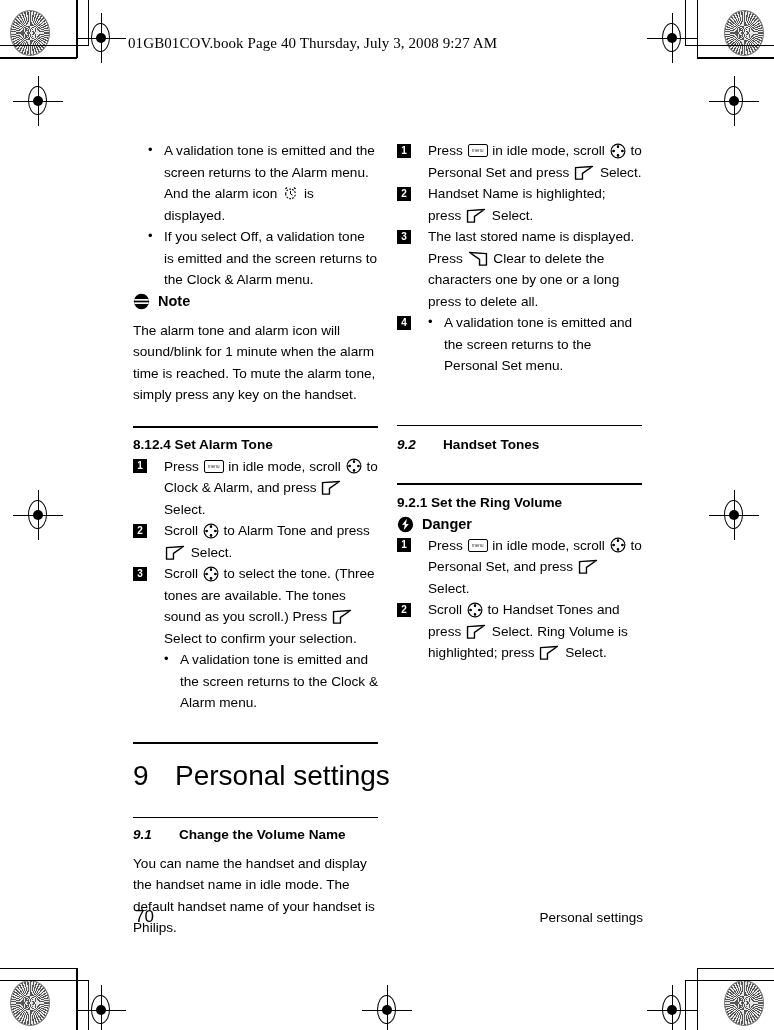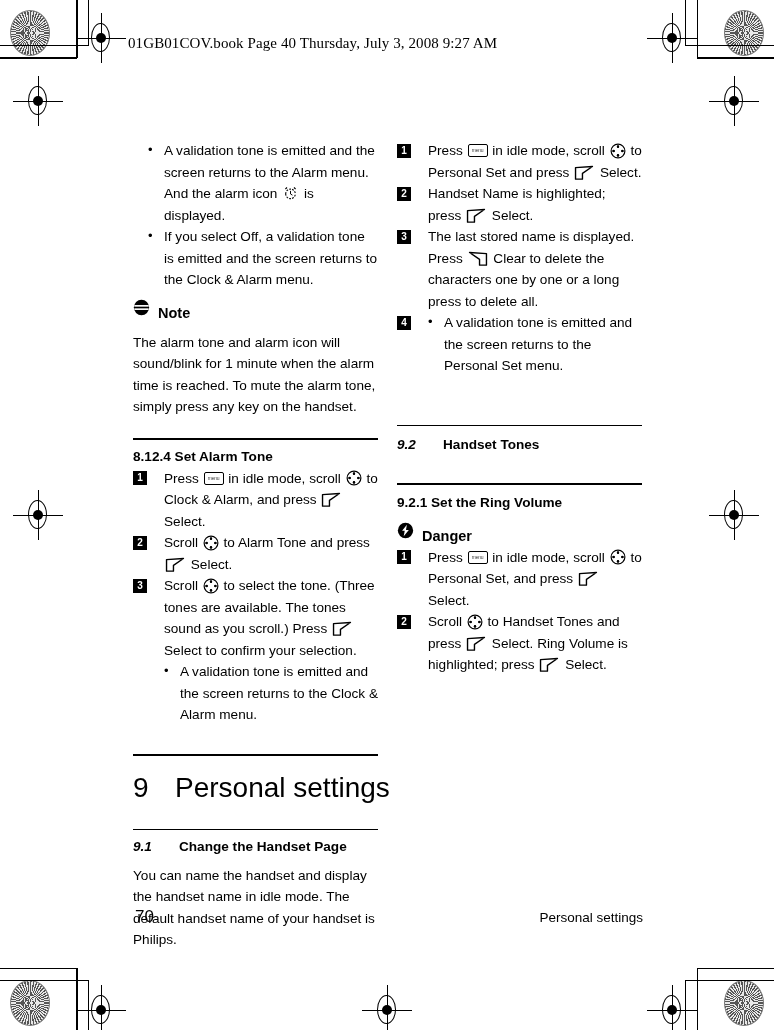--- a/index.html
+++ b/index.html
@@ -218,21 +218,21 @@
 
   
   .adm {
     display: flex;
     align-items: center;
     gap: 8px;
     margin: 0 0 0 0;
     line-height: 21px;
   }
   .adm .glyph { width: 17px; height: 17px; flex: 0 0 auto; }
-  .adm .lbl { font-weight: bold; font-size: 14.5px; margin-top: 12px; }
+  .adm .lbl { font-weight: bold; font-size: 14.5px; }
 
   
   .footer-page {
     position: absolute;
     left: 135px;
     top: 907px;
     font-size: 17px;
   }
   .footer-title {
     position: absolute;
@@ -408,21 +408,21 @@
 
   <div class="h-chapter">
     <span class="num">9</span><span>Personal settings</span>
   </div>
 
   <div style="height:25px"></div>
   <div class="rule-thin"></div>
   <div style="height:7px"></div>
 
   <div class="h-sub">
-    <span class="h-sec-num">9.1</span><span>Change the Handset Page</span>
+    <span class="h-sec-num">9.1</span><span>Change the Volume Name</span>
   </div>
   <div class="block">You can name the handset and display the handset name in idle mode. The default handset name of your handset is Philips.</div>
 </div>
 
 <div class="col col-right">
 
   <ol class="steps">
     <li>
       <span>Press <span class="ikon key-menu"><span>menu</span></span> in idle mode, scroll <svg class="ikon key-nav" viewBox="0 0 20 20">
             <circle cx="10" cy="10" r="8.6" fill="none" stroke="#000" stroke-width="1.5"></circle>

